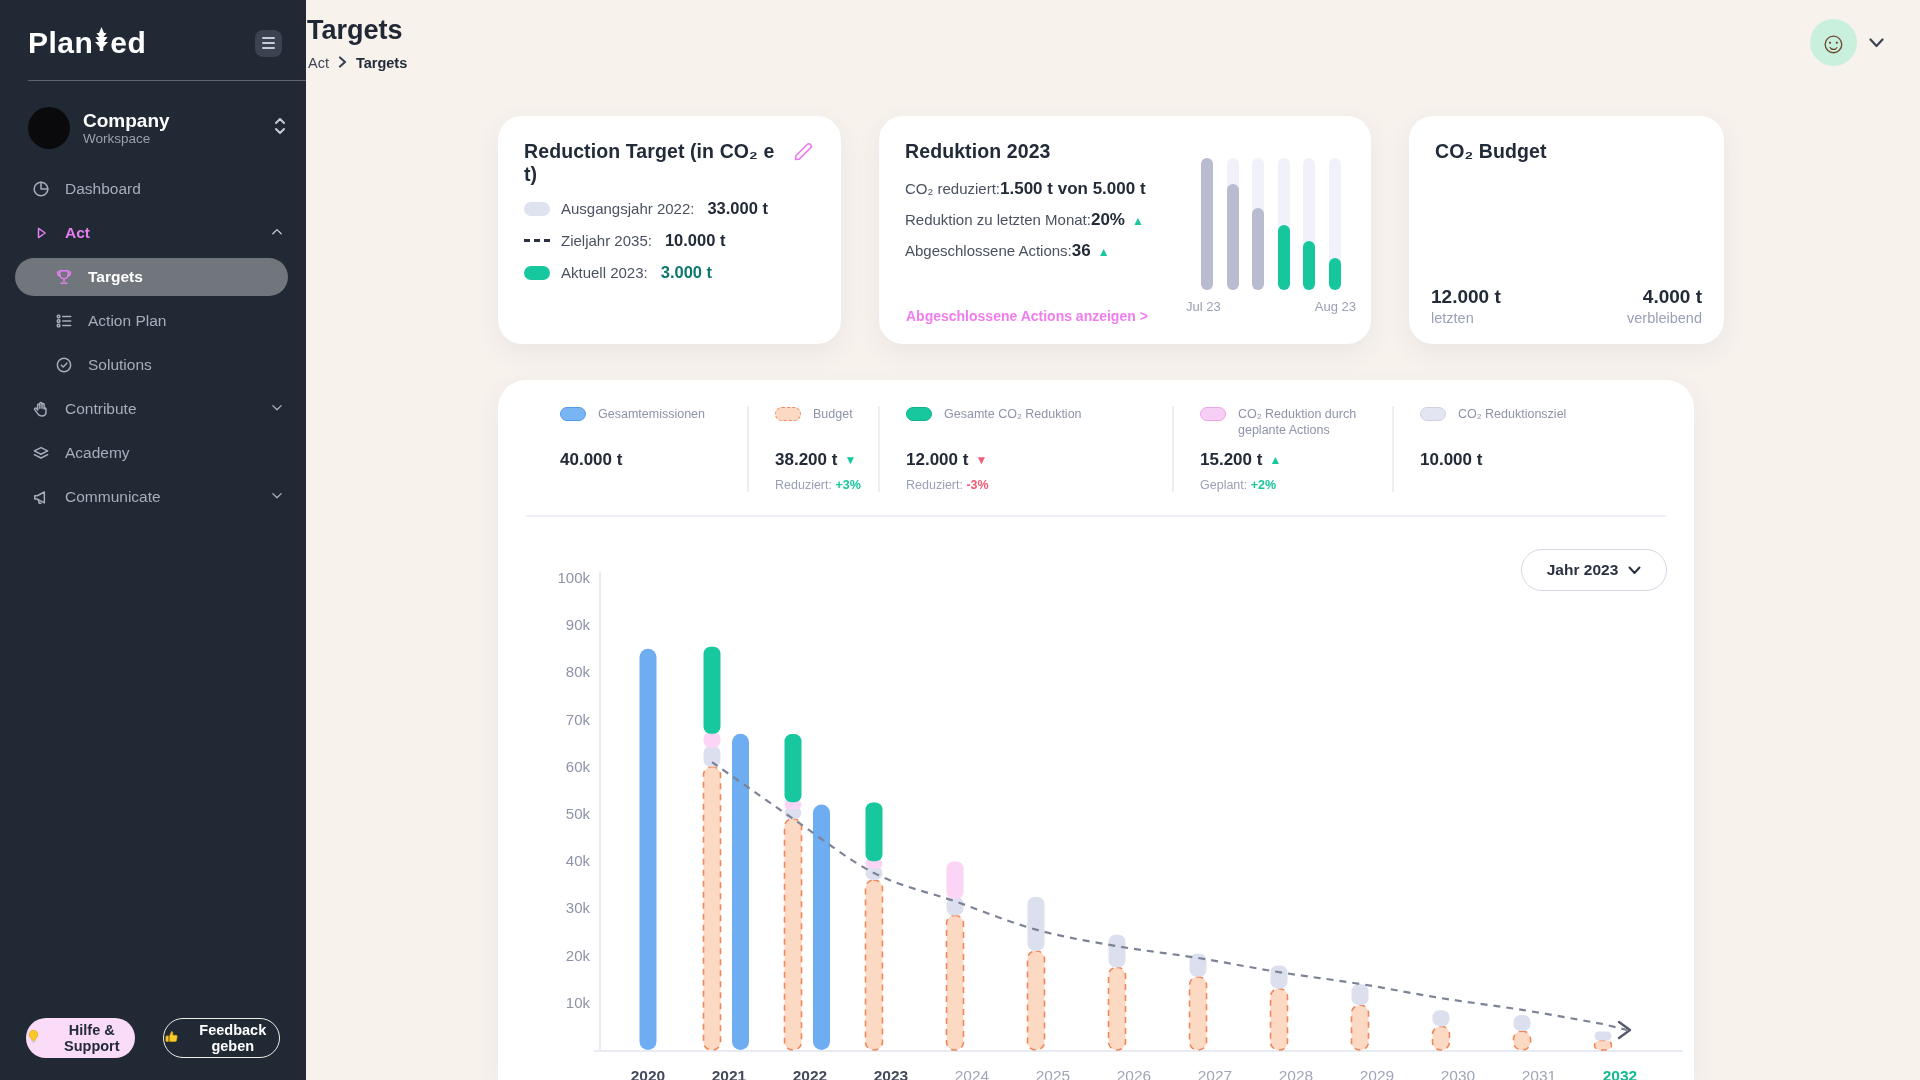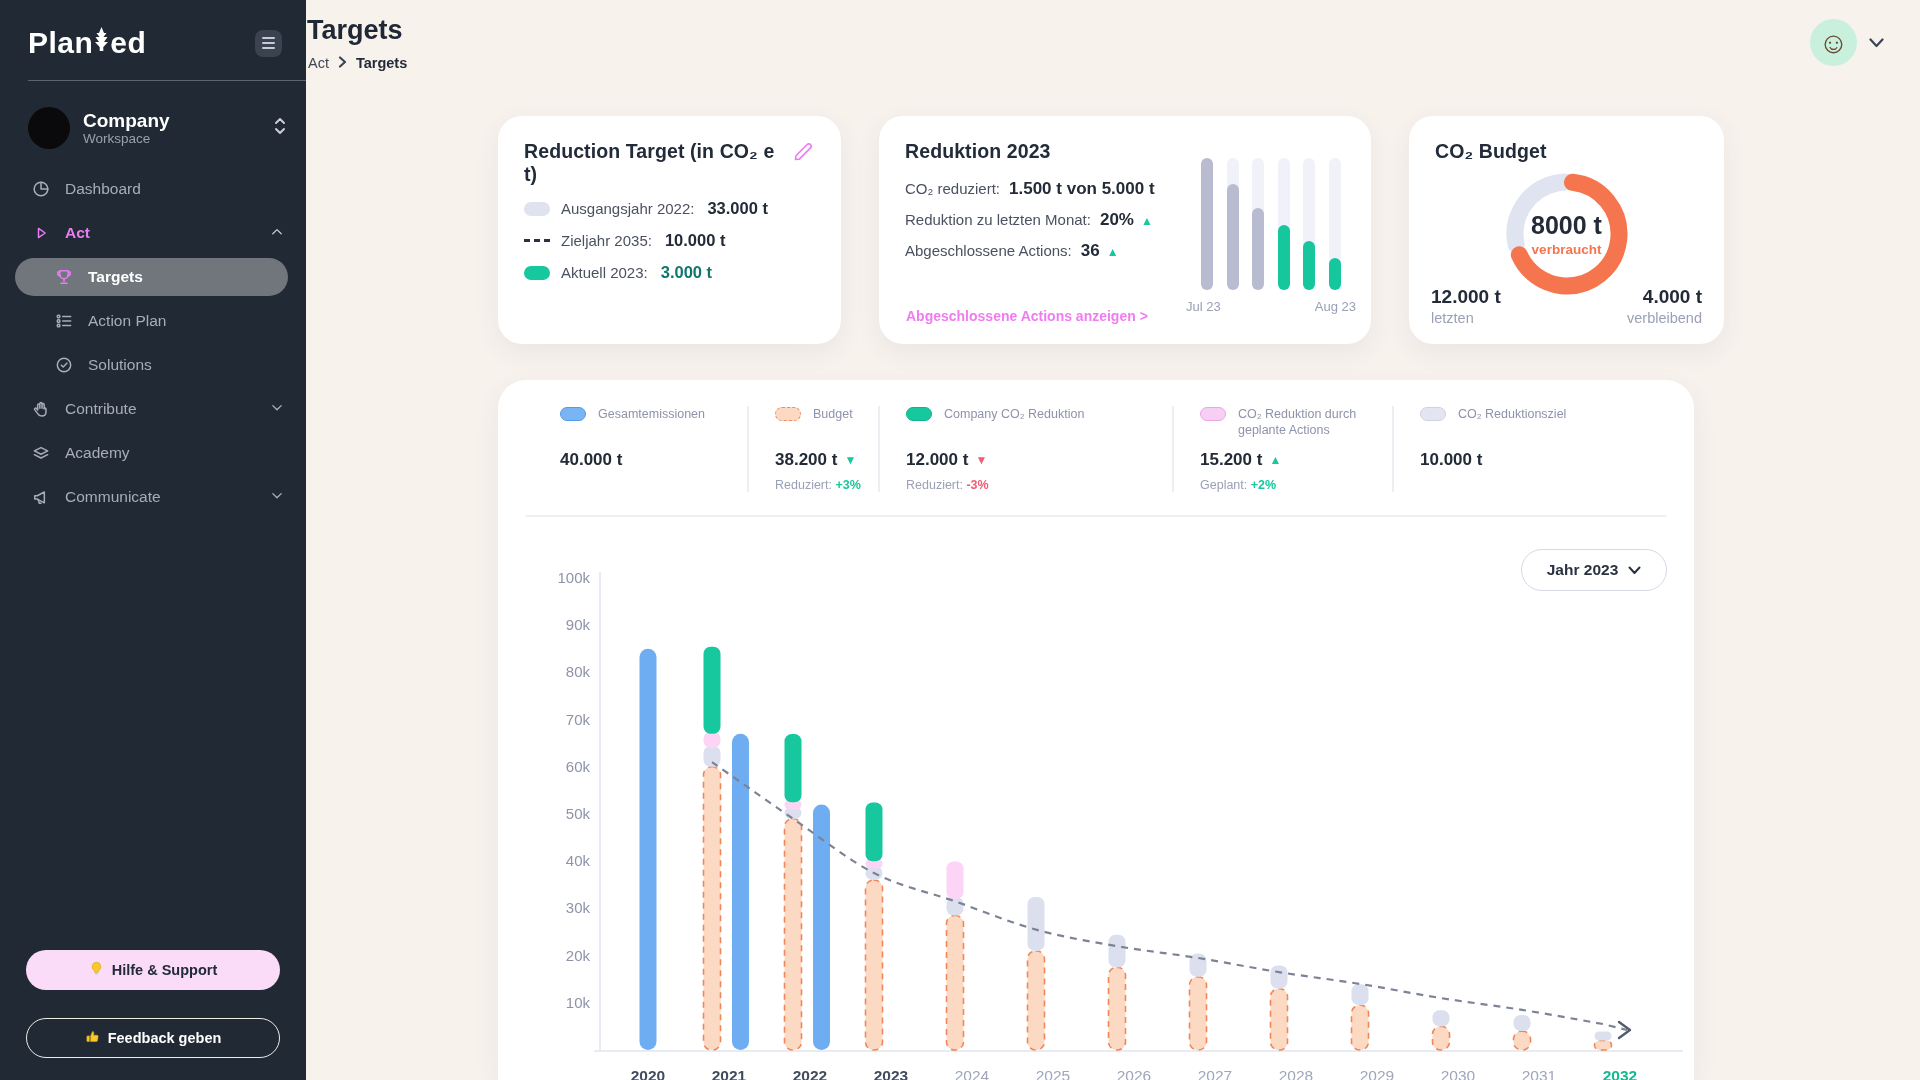--- a/index.html
+++ b/index.html
@@ -22,21 +22,21 @@
   .menu{margin-top:18px}
   .mi{display:flex;align-items:center;height:44px;padding:0 22px 0 30px;color:#a7adbb;font-size:15.5px;cursor:pointer}
   .mi .ic{width:21px;height:21px;flex:none;display:flex;align-items:center;justify-content:center}
   .mi .lbl{margin-left:14px;flex:1;white-space:nowrap}
   .mi .chev{flex:none;color:#aeb4c0}
   .mi.sub{padding-left:53px}
   .mi.act-parent{color:#e57ef0;font-weight:700}
   .mi.act-parent .chev{color:#c7ccd6}
   .mi.selected{background:#71757c;margin:3px 18px 3px 15px;height:38px;border-radius:19px;color:#fff;font-weight:700;padding-left:38px}
   .mi.selected .ic{color:#e57ef0}
-  .side-bottom{position:absolute;left:26px;right:26px;bottom:22px;display:flex;flex-direction:column;gap:28px}
+  .side-bottom{position:absolute;left:26px;right:26px;bottom:22px;display:flex;flex-direction:row;gap:28px}
   .pill-btn{height:40px;border-radius:20px;font-size:14.5px;font-weight:700;display:flex;align-items:center;justify-content:center;gap:8px;cursor:pointer;font-family:inherit}
   .pill-btn.help{background:#fadcf8;color:#232b38;border:none}
   .pill-btn.feedback{background:transparent;color:#fff;border:1.5px solid #efece6}
 
   
   .main{position:absolute;left:276px;top:0;right:0;bottom:0;background:#f7f2ec;border-top-left-radius:26px}
   .page-title{position:absolute;left:31px;top:15px;font-size:27px;font-weight:800;color:#202836}
   .breadcrumb{position:absolute;left:32px;top:55px;display:flex;align-items:center;gap:9px;font-size:14.5px;color:#3f4656}
   .breadcrumb .cur{font-weight:800;color:#232b38}
   .user{position:absolute;right:36px;top:19px;display:flex;align-items:center;gap:12px}
@@ -60,21 +60,21 @@
   .mk.dash{height:0;border-top:3px dashed #2a3242}
   .progress{position:relative;margin-top:14px;height:44px}
   .ziel-lbl{position:absolute;top:0;font-size:12.5px;color:#3c4354;transform:translateX(-50%)}
   .ziel-tick{position:absolute;top:17px;height:19px;border-left:2px dashed #2a3242;z-index:2}
   .track{position:absolute;left:0;right:0;bottom:6px;height:9px;border-radius:5px;background:#eef0f8}
   .fill{position:absolute;left:0;top:0;bottom:0;border-radius:5px;background:#17c79d}
 
   .c2{width:492px}
   .c2 .kv2{display:flex;align-items:baseline;margin-top:11px;font-size:15px;color:#4a5160;white-space:nowrap}
   .c2 .kv2:first-of-type{margin-top:16px}
-  .c2 .val{font-size:17px;font-weight:800;color:#232b38;margin-left:9px}
+  .c2 .val{font-size:17px;font-weight:800;color:#232b38;}
   .tri{font-size:12px;margin-left:7px}
   .tri.teal{color:#17c79d}.tri.red{color:#f25b74}
   .c2 .link{position:absolute;left:27px;bottom:20px;font-size:14px;font-weight:700;color:#f07cf0;cursor:pointer;white-space:nowrap}
   .mini{position:absolute;right:30px;top:42px;width:140px}
   .mini-bars{display:flex;justify-content:space-between;align-items:flex-end;height:132px}
   .mtrack{width:12px;height:132px;border-radius:6px;background:#f1f2f9;position:relative}
   .mfill{position:absolute;left:0;right:0;bottom:0;border-radius:6px}
   .mfill.gray{background:#b9bcd0}.mfill.green{background:#16c79d}
   .mini-labels{display:flex;justify-content:space-between;margin:9px -15px 0 -15px;font-size:13px;color:#9aa0b5}
 
@@ -337,30 +337,20 @@
             </div>
           <div class="mini-labels">
             <span>Jul 23</span>
             <span>Aug 23</span>
           </div>
         </div>
       </article>
 
       <article class="card c3">
         <h2>CO₂ Budget</h2>
-        <div class="donut-wrap">
-          <svg id="donut" width="164" height="164" viewBox="0 0 164 164">
-              <circle cx="82" cy="82" r="52" fill="none" stroke="#e0e3f0" stroke-width="17" stroke-linecap="round" stroke-dasharray="90.75712110370515 235.96851486963337" transform="rotate(168 82 82)"></circle>
-              <circle cx="82" cy="82" r="52" fill="none" stroke="#f5764e" stroke-width="17" stroke-linecap="round" stroke-dasharray="217.81709064889236 108.90854532444615" transform="rotate(-84 82 82)"></circle>
-            </svg>
-          <div class="donut-center">
-            <div class="v">8000 t</div>
-            <div class="l">verbraucht</div>
-          </div>
-        </div>
         <div class="tot left">
           <div>12.000 t</div>
           <div class="sub">letzten</div>
         </div>
         <div class="tot right">
           <div>4.000 t</div>
           <div class="sub">verbleibend</div>
         </div>
       </article>
     </section>
@@ -378,21 +368,21 @@
             <div class="top">
               <span class="spill budget"></span>
               <span class="slabel">Budget</span>
             </div>
             <div class="sval">38.200 t<span class="tri teal">▼</span></div>
             <div class="ssub">Reduziert: <span class="pc teal">+3%</span></div>
           </div>
           <div class="stat" style="width: 294px;">
             <div class="top">
               <span class="spill green"></span>
-              <span class="slabel">Company CO₂ Reduktion</span>
+              <span class="slabel">Gesamte CO₂ Reduktion</span>
             </div>
             <div class="sval">12.000 t<span class="tri red">▼</span></div>
             <div class="ssub">Reduziert: <span class="pc red">-3%</span></div>
           </div>
           <div class="stat" style="width: 220px;">
             <div class="top">
               <span class="spill pink"></span>
               <span class="slabel">CO₂ Reduktion durch geplante Actions</span>
             </div>
             <div class="sval">15.200 t<span class="tri teal">▲</span></div>

